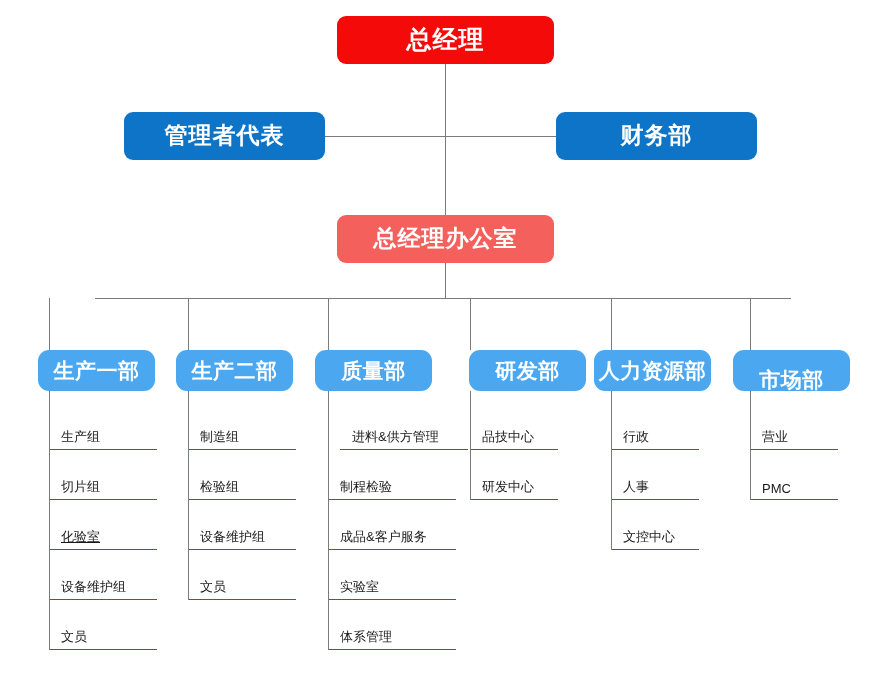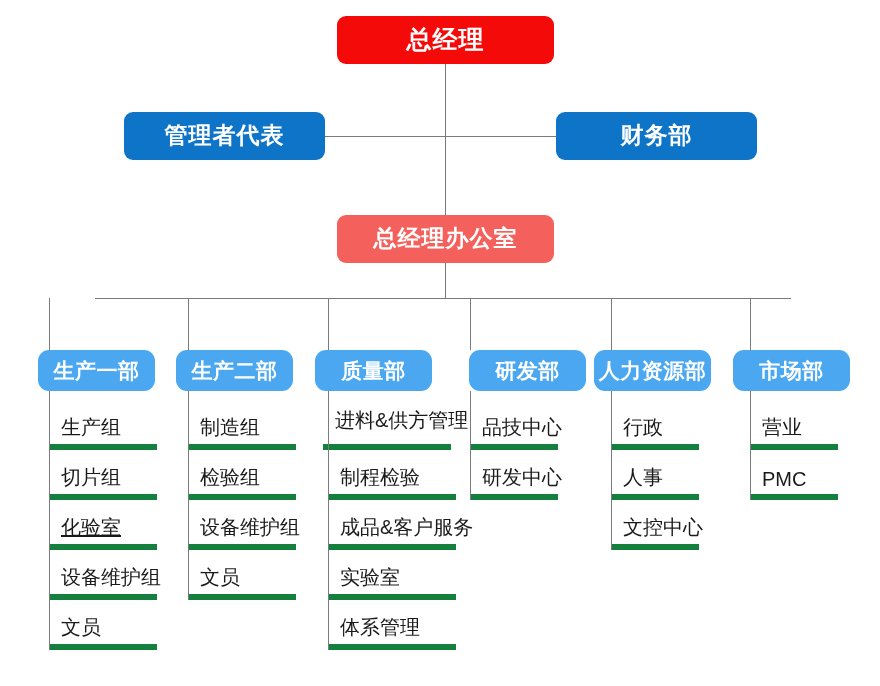--- a/index.html
+++ b/index.html
@@ -81,27 +81,27 @@
   .line {
     position: absolute;
     background: #7b7b7b;
     z-index: 1;
   }
   .vline { width: 1px; }
   .hline { height: 1px; }
   .subitem {
     position: absolute;
     box-sizing: border-box;
-    border-bottom: 6px solid #15803d;
+    border-bottom: 1px solid #15803d;
     display: flex;
     align-items: flex-end;
     padding-left: 12px;
     padding-bottom: 3px;
     color: #1a1a1a;
-    font-size: 20px;
+    font-size: 13px;
     white-space: nowrap;
   }
 </style>
 </head>
 <body>
 
 <div id="chart-root">
 
   <div class="line vline" style="left:445px; top:64px; height:151px;"></div>
 
@@ -163,21 +163,21 @@
         <span>设备维护组</span>
       </div>
       <div class="subitem" style="left: 188px; top: 550px; width: 108px; height: 50px;">
         <span>文员</span>
       </div>
       <div class="line vline" style="left: 328px; top: 298px; height: 52px;"></div>
       <div class="node node-dept" style="left: 315px; width: 117px;">
         <span>质量部</span>
       </div>
       <div class="line vline" style="left: 328px; top: 391px; height: 259px;"></div>
-      <div class="subitem" style="left: 323px; top: 400px; width: 128px; height: 50px; align-items: center;">
+      <div class="subitem" style="left: 340px; top: 400px; width: 128px; height: 50px;">
         <span>进料&amp;供方管理</span>
       </div>
       <div class="subitem" style="left: 328px; top: 450px; width: 128px; height: 50px;">
         <span>制程检验</span>
       </div>
       <div class="subitem" style="left: 328px; top: 500px; width: 128px; height: 50px;">
         <span>成品&amp;客户服务</span>
       </div>
       <div class="subitem" style="left: 328px; top: 550px; width: 128px; height: 50px;">
         <span>实验室</span>
@@ -204,21 +204,21 @@
       <div class="subitem" style="left: 611px; top: 400px; width: 88px; height: 50px;">
         <span>行政</span>
       </div>
       <div class="subitem" style="left: 611px; top: 450px; width: 88px; height: 50px;">
         <span>人事</span>
       </div>
       <div class="subitem" style="left: 611px; top: 500px; width: 88px; height: 50px;">
         <span>文控中心</span>
       </div>
       <div class="line vline" style="left: 750px; top: 298px; height: 52px;"></div>
-      <div class="node node-dept" style="left: 733px; width: 117px;">
+      <div class="node node-dept" style="left: 733px; width: 117px; align-items: flex-end;">
         <span>市场部</span>
       </div>
       <div class="line vline" style="left: 750px; top: 391px; height: 109px;"></div>
       <div class="subitem" style="left: 750px; top: 400px; width: 88px; height: 50px;">
         <span>营业</span>
       </div>
       <div class="subitem" style="left: 750px; top: 450px; width: 88px; height: 50px;">
         <span>PMC</span>
       </div>
     </div>

